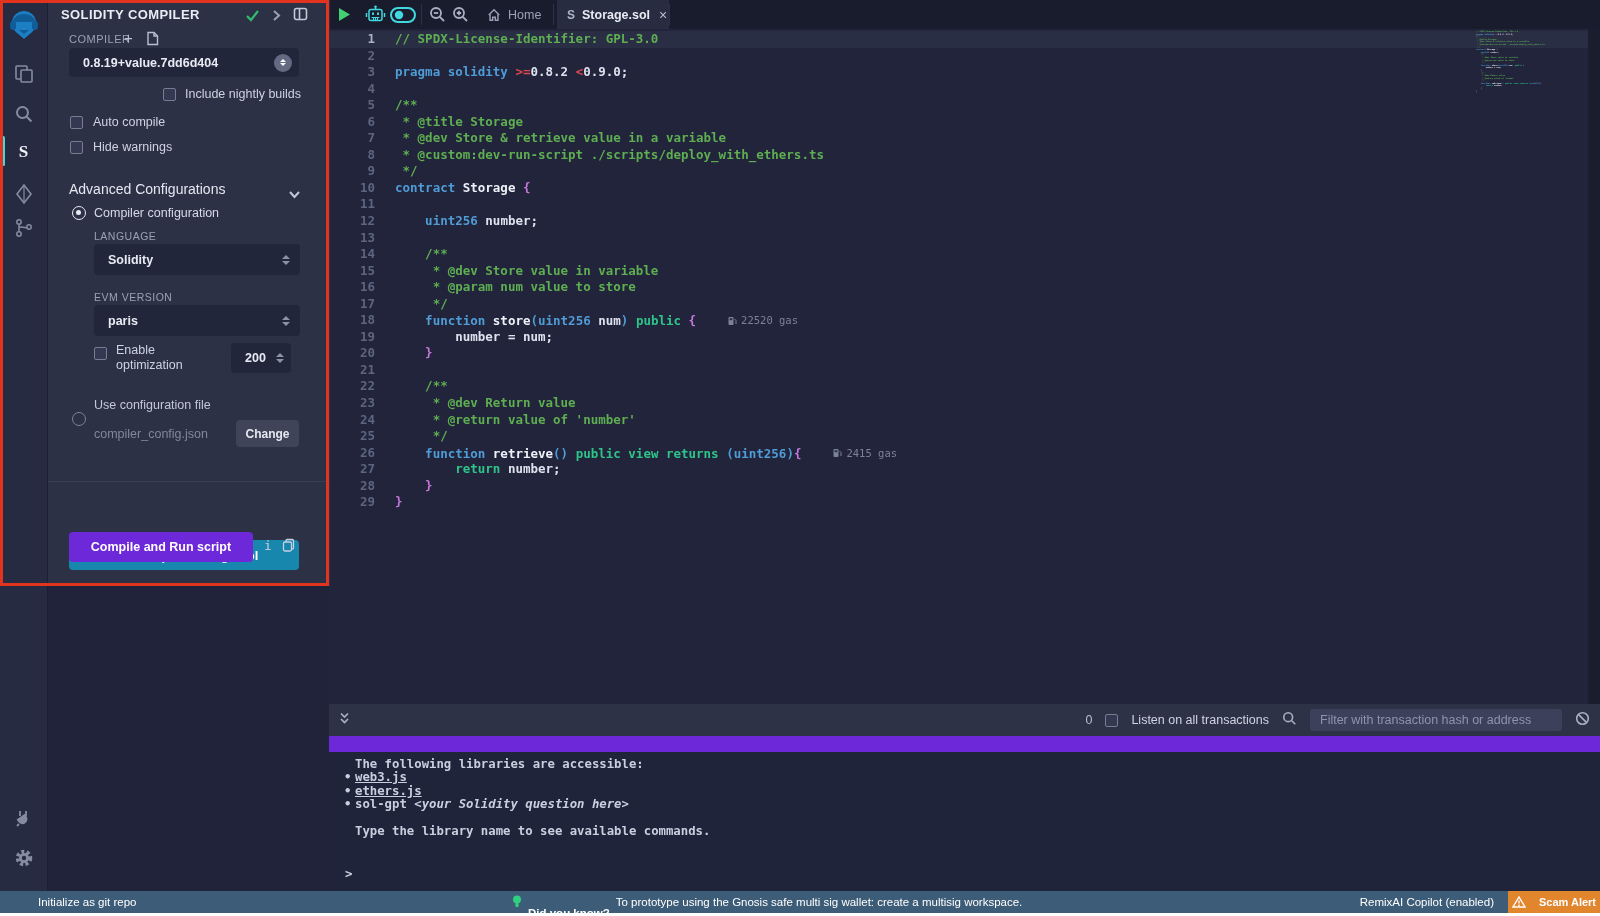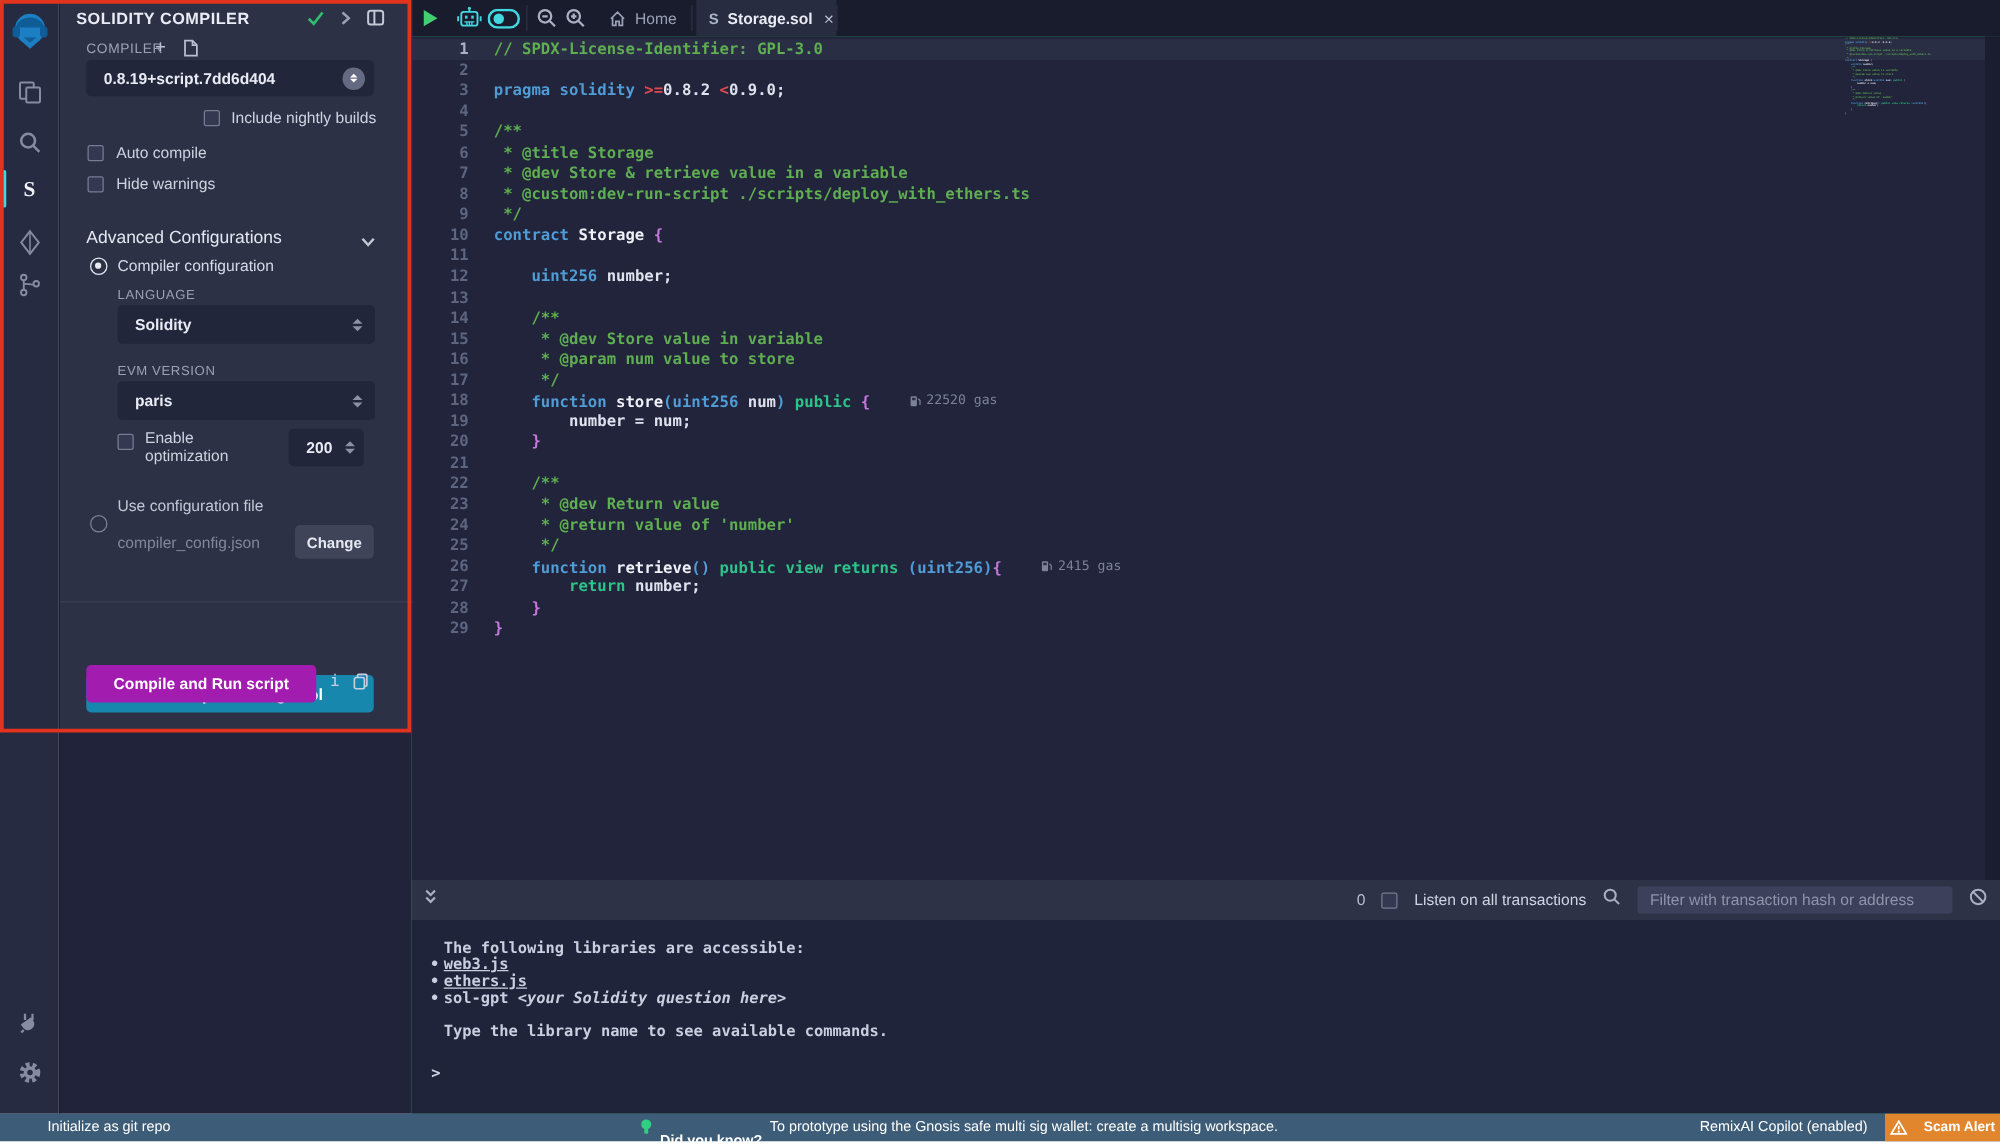--- a/index.html
+++ b/index.html
@@ -27,29 +27,29 @@
   .radio.sel::after { content:""; position:absolute; left:3px; top:3px; width:5px; height:5px; border-radius:50%; background:#e8ebf3; }
   .updown { display:inline-flex; flex-direction:column; gap:2px; margin-left:auto; margin-right:10px; }
   .updown i { width:0; height:0; border-left:4px solid transparent; border-right:4px solid transparent; }
   .updown i.up { border-bottom:4px solid #8b91a8; }
   .updown i.dn { border-top:4px solid #8b91a8; }
   .stepper-circle { margin-left:auto; margin-right:7px; width:18px; height:18px; border-radius:50%; background:#646a82; display:flex; flex-direction:column; align-items:center; justify-content:center; gap:1px; }
   .stepper-circle i { width:0; height:0; border-left:3px solid transparent; border-right:3px solid transparent; }
   .stepper-circle i.up { border-bottom:3.5px solid #fff; }
   .stepper-circle i.dn { border-top:3.5px solid #fff; }
   #btn-compile { background:#1787ae; border:none; border-radius:4px; color:#fff; font-size:13px; font-weight:bold; display:flex; align-items:center; justify-content:center; gap:9px; cursor:pointer; font-family:"Liberation Sans",sans-serif;margin-top:48px; }
-  #btn-compile-run { background:#a21caf; border:none; border-radius:4px; color:#fff; font-size:12.5px; font-weight:bold; cursor:pointer; font-family:"Liberation Sans",sans-serif; }
+  #btn-compile-run { background:#6d28d9; border:none; border-radius:4px; color:#fff; font-size:12.5px; font-weight:bold; cursor:pointer; font-family:"Liberation Sans",sans-serif; }
   #btn-change { background:#3f4459; border:none; border-radius:4px; color:#e6e9f1; font-size:12px; font-weight:bold; cursor:pointer; font-family:"Liberation Sans",sans-serif; }
   .p-divider { position:absolute; left:0; top:481px; width:282px; height:1px; background:#3b3f55; }
 
   
   #red-annotation { position:absolute; left:0; top:0; width:329px; height:586px; border:3px solid #e2331f; z-index:40; pointer-events:none; }
 
   
-  #main { position:absolute; left:329px; top:0; width:1271px; height:891px; background:#22c55e; }
+  #main { position:absolute; left:329px; top:0; width:1271px; height:891px; background:#6d28d9; }
   #topbar { position:absolute; left:0; top:0; width:1271px; height:29px; background:#191c2c; }
   .tb-abs { position:absolute; top:0; height:29px; display:flex; align-items:center; }
   .tb-divider { position:absolute; top:4px; width:1px; height:21px; background:#2c3046; }
   #tab-active { position:absolute; left:228px; top:0; width:112px; height:29px; background:#282c41; display:flex; align-items:center; gap:7px; padding:0 10px; cursor:pointer; }
   #tab-active .s-glyph { color:#a9b6c6; font-weight:bold; font-size:12px; }
   #tab-active .tab-label { color:#e8ebf3; font-size:12.5px; font-weight:bold; }
   #tab-active .tab-close { color:#b9bfcc; font-size:14px; margin-left:2px; cursor:pointer; }
   #home-tab-label { color:#9aa1b6; font-size:12.5px; }
 
   
@@ -68,21 +68,21 @@
   #minimap-lines { font-family:"DejaVu Sans Mono", monospace; font-size:2px; font-weight:bold; line-height:2.6px; white-space:pre; padding-top:1px; }
   #editor-right-strip { position:absolute; right:0; top:0; width:12px; height:675px; background:#1a1d2d; }
 
   
   #terminal-header { position:absolute; left:0; top:704px; width:1271px; height:32px; background:#2e3247; display:flex; align-items:center; padding:0 10px 0 9px; }
   #term-right { margin-left:auto; display:flex; align-items:center; gap:13px; }
   #term-count { color:#b9bfd0; font-size:12.5px; }
   #listen-label { color:#cfd4e2; font-size:12.5px; }
   #filter-input { width:252px; height:22px; background:#3c405a; border:none; border-radius:3px; color:#dfe3ee; font-size:12.5px; padding:0 10px; font-family:"Liberation Sans",sans-serif; outline:none; }
   #filter-input::placeholder { color:#8d94ab; }
-  #terminal-body { position:absolute; left:0; top:736px; width:1271px; height:155px; background:#20243a; font-family:"DejaVu Sans Mono", monospace; font-size:12.3px; font-weight:bold; color:#c9cfdf; padding-top:16px; }
+  #terminal-body { position:absolute; left:0; top:752px; width:1271px; height:155px; background:#20243a; font-family:"DejaVu Sans Mono", monospace; font-size:12.3px; font-weight:bold; color:#c9cfdf; padding-top:6px; }
   .trow { height:13.4px; line-height:13.4px; padding-left:26px; white-space:pre; position:relative; }
   .trow .bullet { position:absolute; left:15px; }
   .trow a { color:#c9cfdf; text-decoration:underline; cursor:pointer; }
   .trow .it { font-style:italic; }
   #term-prompt { position:absolute; left:16px; top:115px; color:#cdd3e2; }
 
   
   #statusbar { position:absolute; left:0; top:891px; width:1600px; height:22px; background:#3d5c77; color:#fff; font-size:11.5px; z-index:50; display:flex; align-items:center; }
   #status-left { margin-left:38px; cursor:pointer;text-align:center; }
   #status-tip { position:absolute; left:512px; display:flex; align-items:center; gap:6px; }
@@ -177,21 +177,21 @@
       <div class="p-abs p-label" style="left:21px;top:33px;">COMPILER</div>
       <div class="p-abs" style="left:76px;top:29px;color:#b9bfd2;font-size:15px;">+</div>
       <div class="p-abs" style="left:98px;top:31px;">
         <svg width="13" height="15" viewBox="0 0 13 15" fill="none" stroke="#b9bfd2" stroke-width="1.4">
             <path d="M2 1.5 H8 L11.5 5 V13.5 H2 Z"></path>
             <path d="M8 1.5 V5 H11.5"></path>
           </svg>
       </div>
 
       <div class="p-abs p-select" style="left:21px;top:48px;width:230px;height:29px;">
-        <span class="val">0.8.19+script.7dd6d404</span>
+        <span class="val">0.8.19+value.7dd6d404</span>
         <span class="stepper-circle">
             <i class="up"></i>
             <i class="dn"></i>
           </span>
       </div>
 
       <div class="p-abs cb" style="left:115px;top:88px;"></div>
       <div class="p-abs cb-label" style="left:137px;top:87px;">Include nightly builds</div>
 
       <div class="p-abs cb" style="left:22px;top:116px;"></div>

